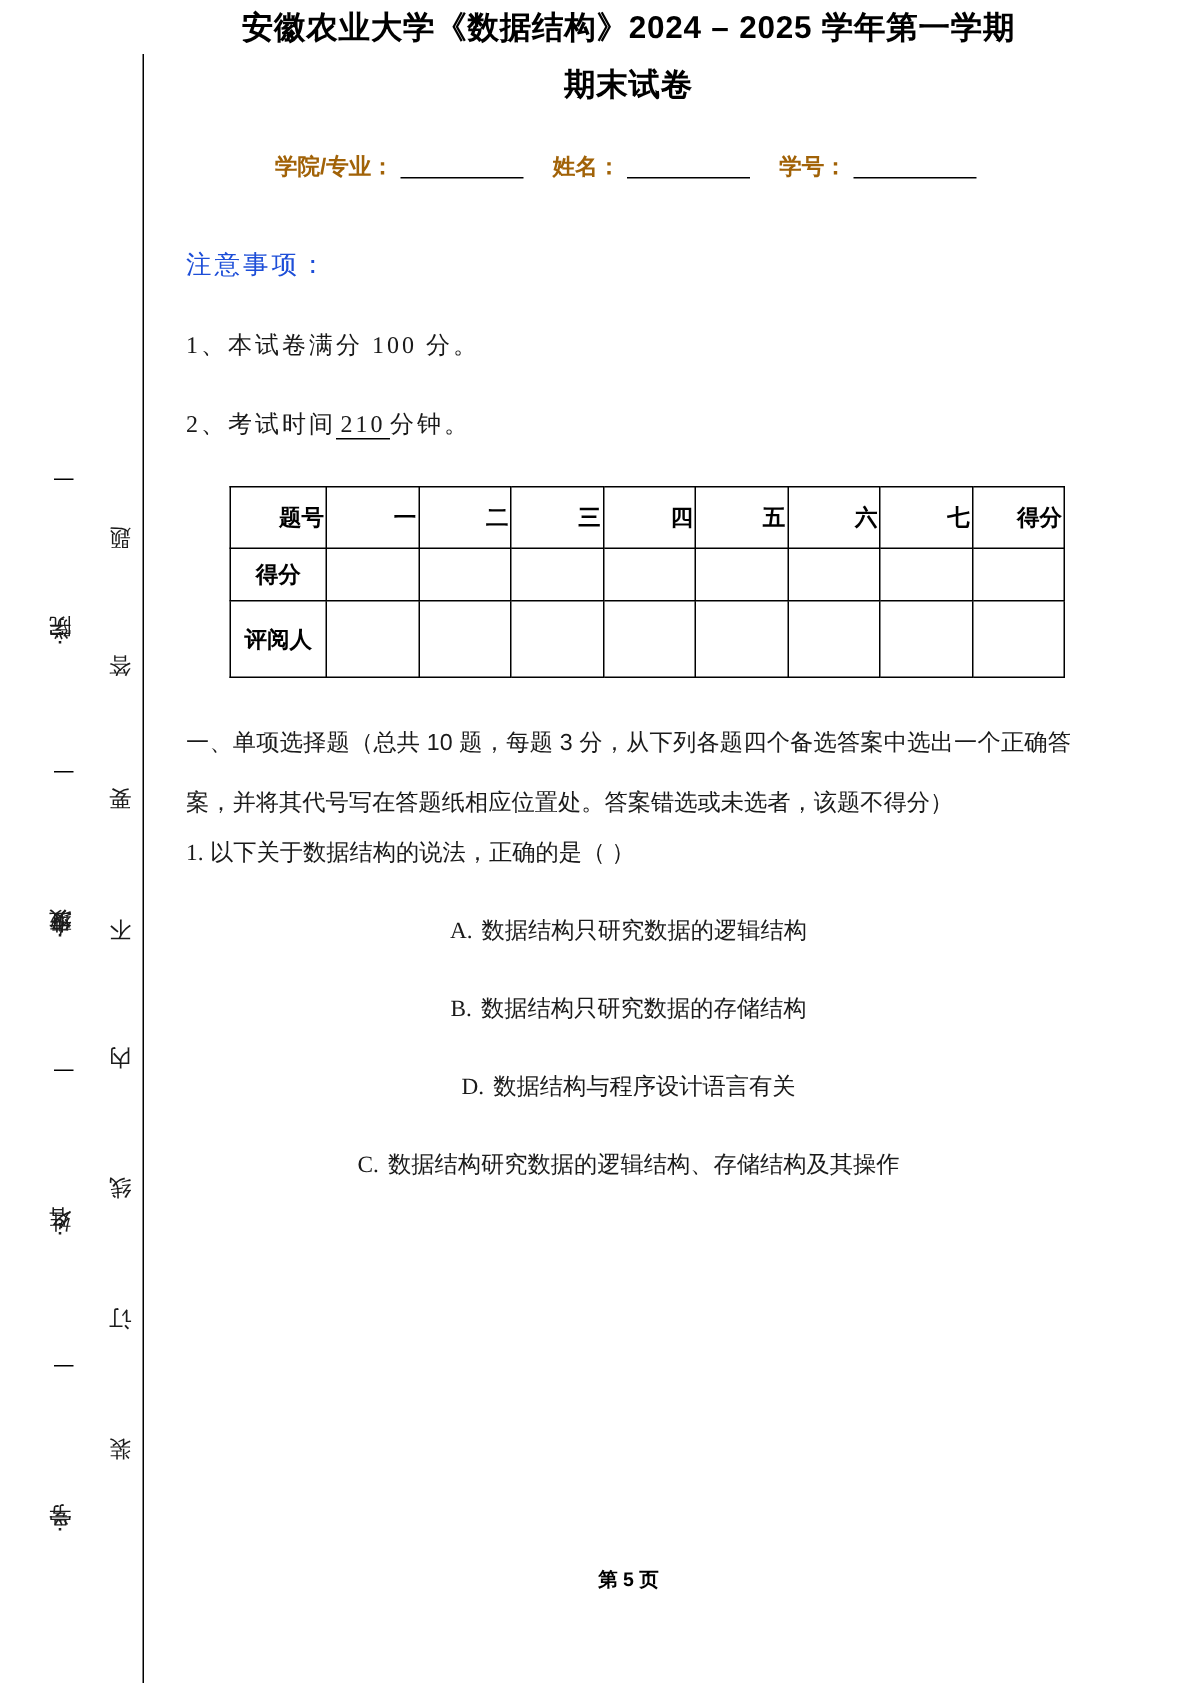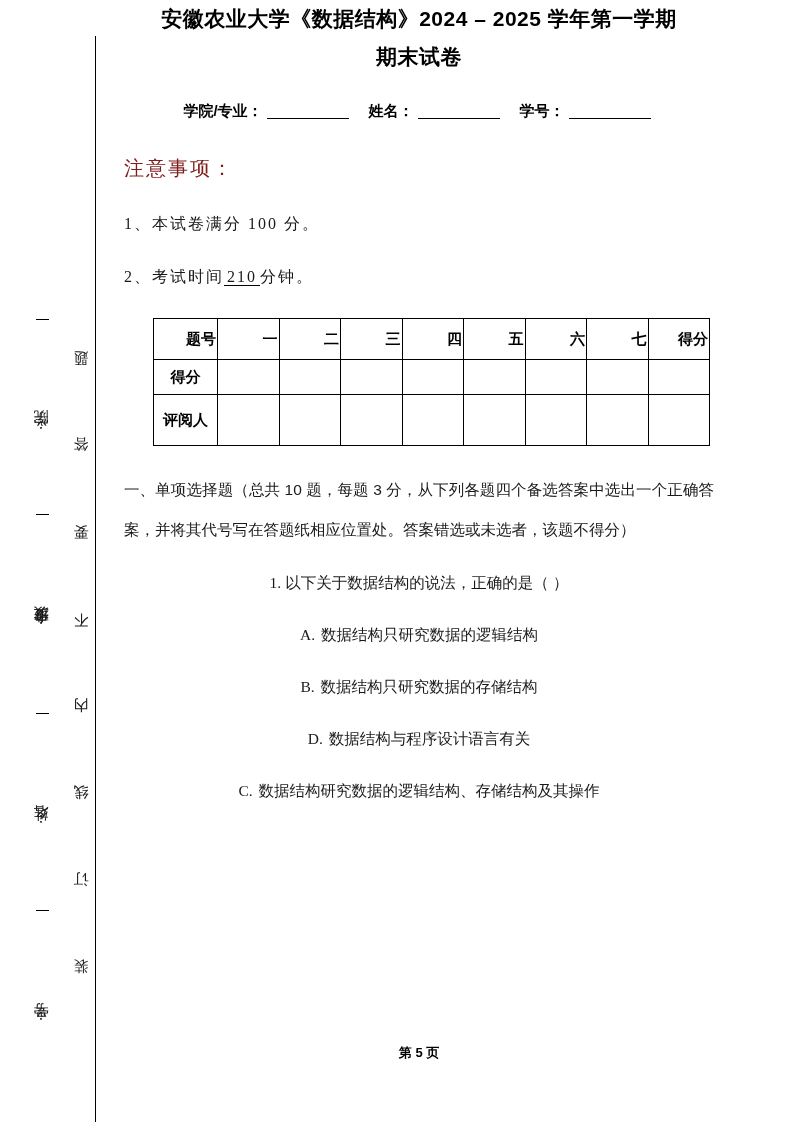--- a/index.html
+++ b/index.html
@@ -109,38 +109,38 @@
   }
   .doc-title .ln2 { display: block; }
 
   .info-line {
     margin-top: 26px;
     text-align: center;
     font-family: "Liberation Sans", "DejaVu Sans", sans-serif;
     font-weight: bold;
     font-size: 15px;
     white-space: nowrap;
-    color: #000000;
+    color: #a16207;
   }
   .info-line .blank {
     display: inline-block;
     border-bottom: 1.5px solid #000;
     vertical-align: -3px;
     margin: 0 4px;
   }
   .info-line .blank.w1 { width: 82px; }
   .info-line .blank.w2 { width: 82px; }
   .info-line .blank.w3 { width: 82px; }
   .info-line .gapx { display: inline-block; width: 16px; }
 
   .notes-head {
-    margin-top: 34px;
-    font-size: 20px;
+    margin-top: 44px;
+    font-size: 17px;
     letter-spacing: 2px;
-    color: #7f1d1d;
+    color: #1d4ed8;
   }
   .note-item {
     margin-top: 32px;
     font-size: 16px;
     letter-spacing: 2px;
     color: #1a1a1a;
   }
   .note-item .u {
     border-bottom: 1.2px solid #000;
     padding: 0 3px;
@@ -173,26 +173,24 @@
   .section-head {
     margin-top: 24px;
     font-family: "Liberation Sans", "DejaVu Sans", sans-serif;
     font-size: 15.5px;
     line-height: 40px;
     text-align: justify;
     text-align-last: left;
     color: #1a1a1a;
   }
   .question {
-    margin-top: 20px;
     font-family: "Liberation Sans", "DejaVu Sans", sans-serif;
     font-size: 15.5px;
     line-height: 26px;
     color: #1a1a1a;
-    text-align: center;
   }
   .question .qnum {
     font-family: "Liberation Serif", "DejaVu Serif", serif;
   }
   .option {
     margin-top: 26px;
     font-family: "Liberation Sans", "DejaVu Sans", sans-serif;
     font-size: 15.5px;
     line-height: 26px;
     color: #1a1a1a;

